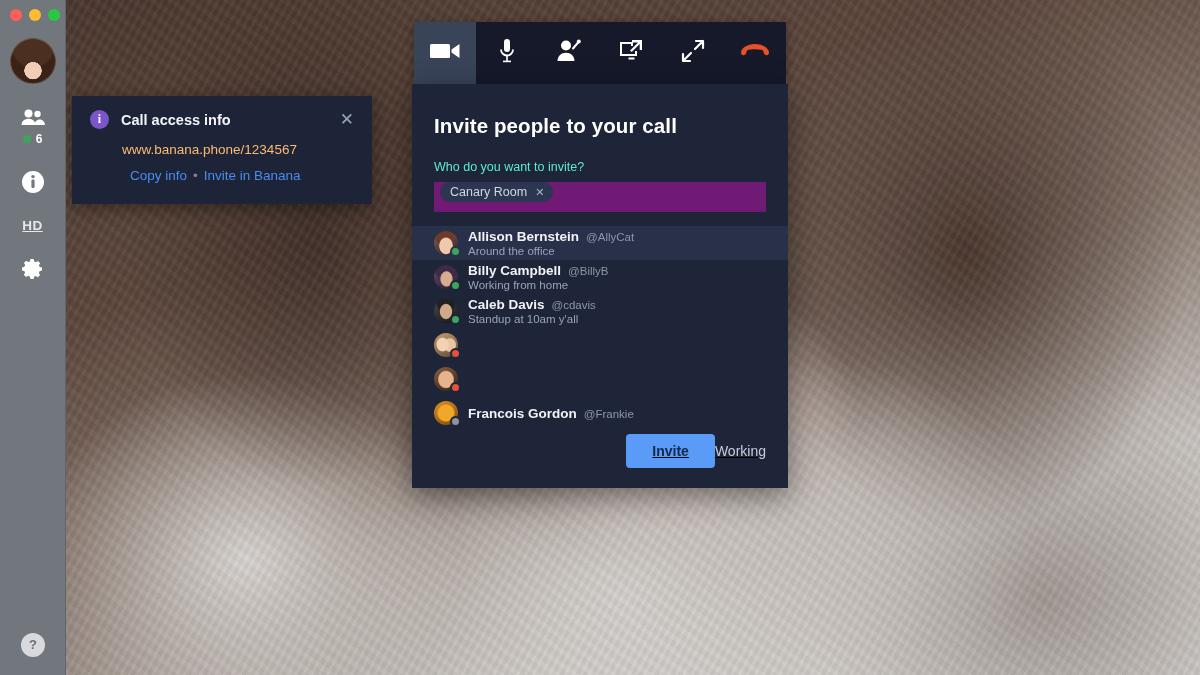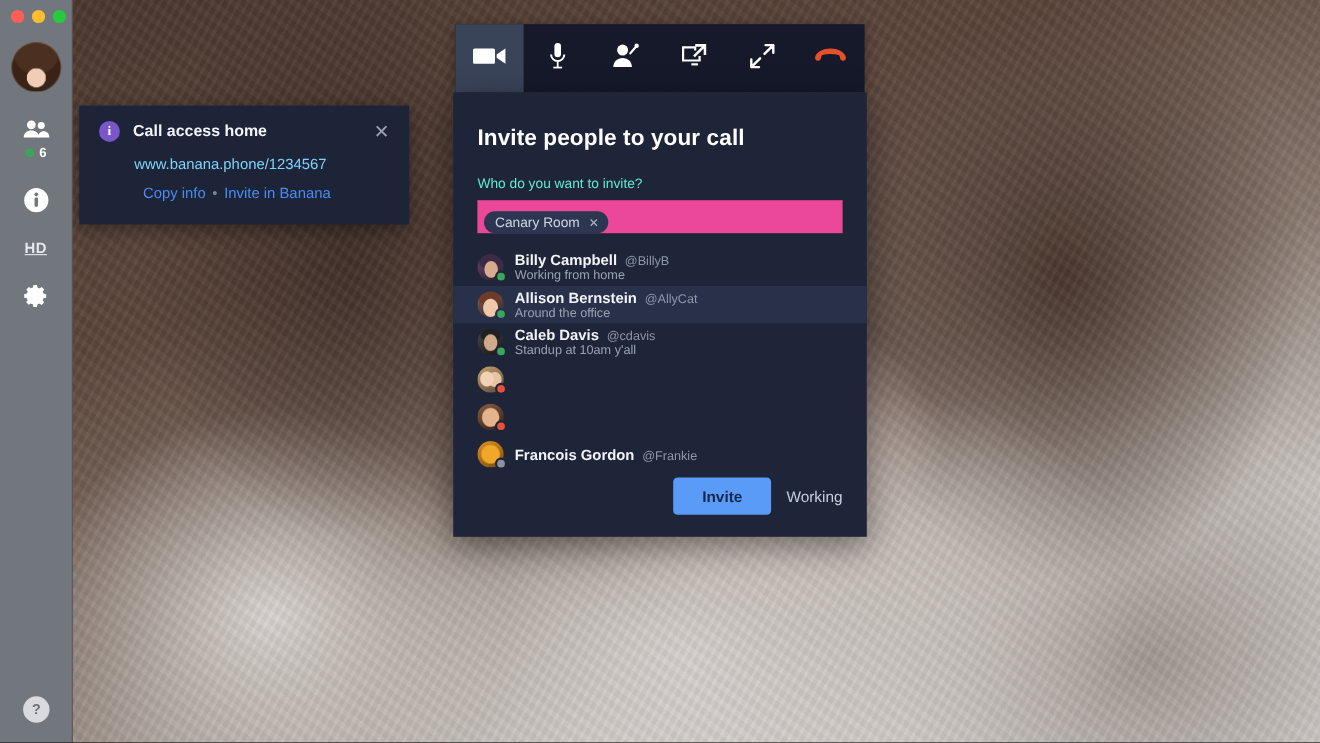--- a/index.html
+++ b/index.html
@@ -91,36 +91,36 @@
     box-shadow: 0 4px 16px rgba(0,0,0,.4);
   }
   .ap-head { display: flex; align-items: center; gap: 12px; }
   .info-badge {
     width: 19px; height: 19px; border-radius: 50%; background: #7b56c9;
     color: #fff; font-size: 12px; font-weight: 700; line-height: 19px; text-align: center;
     font-family: "Liberation Serif", serif;
   }
   .ap-title { color: #f2f4f7; font-size: 14.5px; font-weight: 700; flex: 1; }
   .ap-close { color: #9aa3b5; font-size: 17px; cursor: pointer; line-height: 1; }
-  .ap-url { color: #7dd3fc; font-size: 13.5px; margin: 13px 0 0 32px; }
+  .ap-url { color: #fdba74; font-size: 13.5px; margin: 13px 0 0 32px; }
   .ap-links { margin: 11px 0 0 40px; font-size: 13.5px; }
   .ap-links a { color: #4a8cf0; text-decoration: none; cursor: pointer; }
   .ap-sep { color: #6b7governs; }
   .ap-sep { color: #7d8698; margin: 0 6px; }
 
   
   .dialog {
     position: absolute; left: 412px; top: 84px; width: 376px; height: 404px;
     background: #1e2538; z-index: 32; box-shadow: 0 8px 28px rgba(0,0,0,.45);
   }
   .dlg-title { color: #ffffff; font-size: 20.5px; font-weight: 700; padding: 30px 0 0 22px; letter-spacing: .1px; }
   .dlg-label { color: #5eead4; font-size: 12.5px; padding: 22px 0 0 22px; }
   .tag-field {
-    margin: 8px 22px 0 22px; height: 30px; background: #ec4899;
-    display: flex; align-items: flex-end; padding: 0 6px; cursor: text;
+    margin: 8px 22px 0 22px; height: 30px; background: #701a75;
+    display: flex; align-items: flex-start; padding: 0 6px; cursor: text;
   }
   .tag {
     display: inline-flex; align-items: center; gap: 8px;
     background: #2c3650; border-radius: 11px; padding: 3px 9px 3px 10px;
     color: #cfd6e4; font-size: 12.5px;
   }
   .tag-x { color: #aab3c4; font-size: 11px; cursor: pointer; }
 
   
   .contacts { margin-top: 14px; }
@@ -140,21 +140,21 @@
   .st-busy   { background: #e8503a; }
   .st-offline{ background: #8b93a3; }
   .c-text { display: flex; flex-direction: column; justify-content: center; min-width: 0; }
   .c-line1 { display: flex; align-items: baseline; gap: 7px; }
   .c-name { color: #f1f3f7; font-size: 13.5px; font-weight: 700; white-space: nowrap; }
   .c-handle { color: #8d96a8; font-size: 11.5px; white-space: nowrap; }
   .c-sub { color: #9aa3b5; font-size: 11.5px; margin-top: 1px; white-space: nowrap; }
 
   .dlg-actions {
     position: absolute; right: 22px; bottom: 20px;
-    display: flex; align-items: center; gap: 14px;
+    display: flex; align-items: center;  text-decoration: underline;
   }
   .btn-invite {
     background: #5b9bf8; color: #12284c; border: none;
     font-family: inherit; font-size: 14px; font-weight: 700;
     padding: 9px 26px; border-radius: 4px; cursor: pointer;
   }
   .btn-cancel { color: #c6cedc; font-size: 14px; cursor: pointer; }
 
   
   .right-panel { position: absolute; right: 0; top: 0; width: 175px; height: 675px; z-index: 25; }
@@ -269,67 +269,67 @@
         <svg width="32" height="18" viewBox="0 0 32 18">
           <path d="M16 2C8 2 2 6.5 2 10.5c0 1.6 1 2.8 2.4 2.8 1.3 0 2.3-.8 2.7-2l.6-2c.2-.8.9-1.3 1.8-1.5A22 22 0 0116 7.2c2.3 0 4.3.2 6.5.6.9.2 1.6.7 1.8 1.5l.6 2c.4 1.2 1.4 2 2.7 2 1.4 0 2.4-1.2 2.4-2.8C30 6.5 24 2 16 2z" fill="#e8502a"></path>
         </svg>
       </span>
     </div>
   </div>
 
   <div class="access-popup">
     <div class="ap-head">
       <span class="info-badge">i</span>
-      <span class="ap-title">Call access home</span>
+      <span class="ap-title">Call access info</span>
       <span class="ap-close">✕</span>
     </div>
     <div class="ap-url">www.banana.phone/1234567</div>
     <div class="ap-links">
       <a>Copy info</a><span class="ap-sep">•</span><a>Invite in Banana</a>
     </div>
   </div>
 
   <div class="dialog">
     <div class="dlg-title">Invite people to your call</div>
     <div class="dlg-label">Who do you want to invite?</div>
 
     <div class="tag-field">
       <span class="tag">
         <span>Canary Room</span>
         <span class="tag-x">✕</span>
       </span>
     </div>
 
     <div class="contacts" id="contacts">
+        <div class="contact sel">
+          <div class="c-av-wrap">
+            <div class="c-av" style="background: radial-gradient(9px 11px at 50% 62%, rgb(240, 201, 173) 0px, rgb(240, 201, 173) 70%, rgba(240, 201, 173, 0) 80%), radial-gradient(13px 10px at 46% 26%, rgb(110, 58, 42) 0px, rgb(110, 58, 42) 70%, rgba(110, 58, 42, 0) 82%), linear-gradient(150deg, rgb(138, 95, 74), rgb(43, 35, 48));"></div>
+            <div class="c-status st-online"></div>
+          </div>
+          <div class="c-text">
+            <div class="c-line1">
+              <span class="c-name">Allison Bernstein</span>
+              <span class="c-handle">@AllyCat</span>
+            </div>
+            <div class="c-sub">Around the office</div>
+          </div>
+        </div>
         <div class="contact">
           <div class="c-av-wrap">
             <div class="c-av" style="background: radial-gradient(8px 10px at 52% 58%, rgb(216, 170, 142) 0px, rgb(216, 170, 142) 70%, rgba(216, 170, 142, 0) 82%), radial-gradient(14px 10px at 50% 26%, rgb(61, 42, 70) 0px, rgb(61, 42, 70) 70%, rgba(61, 42, 70, 0) 84%), linear-gradient(150deg, rgb(107, 74, 110), rgb(36, 28, 44));"></div>
             <div class="c-status st-online"></div>
           </div>
           <div class="c-text">
             <div class="c-line1">
               <span class="c-name">Billy Campbell</span>
               <span class="c-handle">@BillyB</span>
             </div>
             <div class="c-sub">Working from home</div>
           </div>
         </div>
-        <div class="contact sel">
-          <div class="c-av-wrap">
-            <div class="c-av" style="background: radial-gradient(9px 11px at 50% 62%, rgb(240, 201, 173) 0px, rgb(240, 201, 173) 70%, rgba(240, 201, 173, 0) 80%), radial-gradient(13px 10px at 46% 26%, rgb(110, 58, 42) 0px, rgb(110, 58, 42) 70%, rgba(110, 58, 42, 0) 82%), linear-gradient(150deg, rgb(138, 95, 74), rgb(43, 35, 48));"></div>
-            <div class="c-status st-online"></div>
-          </div>
-          <div class="c-text">
-            <div class="c-line1">
-              <span class="c-name">Allison Bernstein</span>
-              <span class="c-handle">@AllyCat</span>
-            </div>
-            <div class="c-sub">Around the office</div>
-          </div>
-        </div>
         <div class="contact">
           <div class="c-av-wrap">
             <div class="c-av" style="background: radial-gradient(8px 10px at 50% 52%, rgb(207, 169, 137) 0px, rgb(207, 169, 137) 70%, rgba(207, 169, 137, 0) 82%), radial-gradient(12px 9px at 50% 22%, rgb(32, 32, 31) 0px, rgb(32, 32, 31) 70%, rgba(32, 32, 31, 0) 84%), linear-gradient(150deg, rgb(74, 74, 76), rgb(22, 22, 26));"></div>
             <div class="c-status st-online"></div>
           </div>
           <div class="c-text">
             <div class="c-line1">
               <span class="c-name">Caleb Davis</span>
               <span class="c-handle">@cdavis</span>
             </div>

